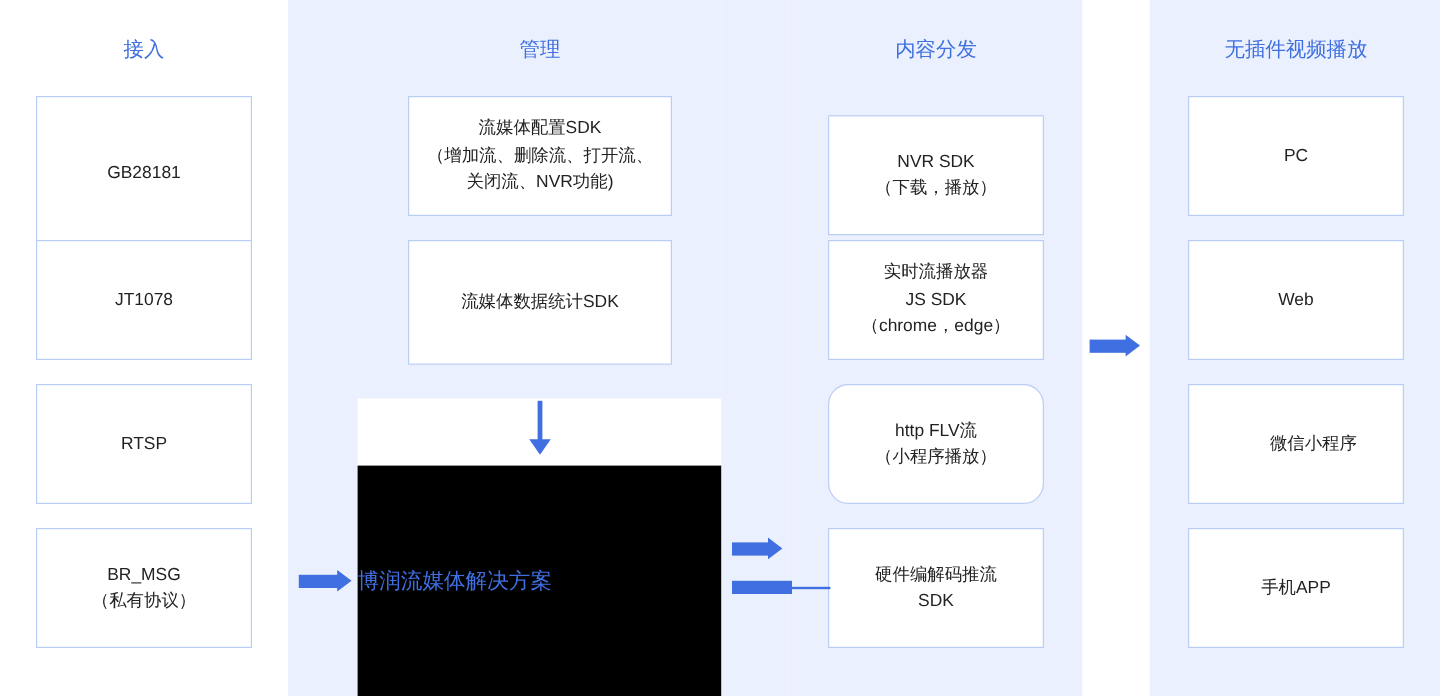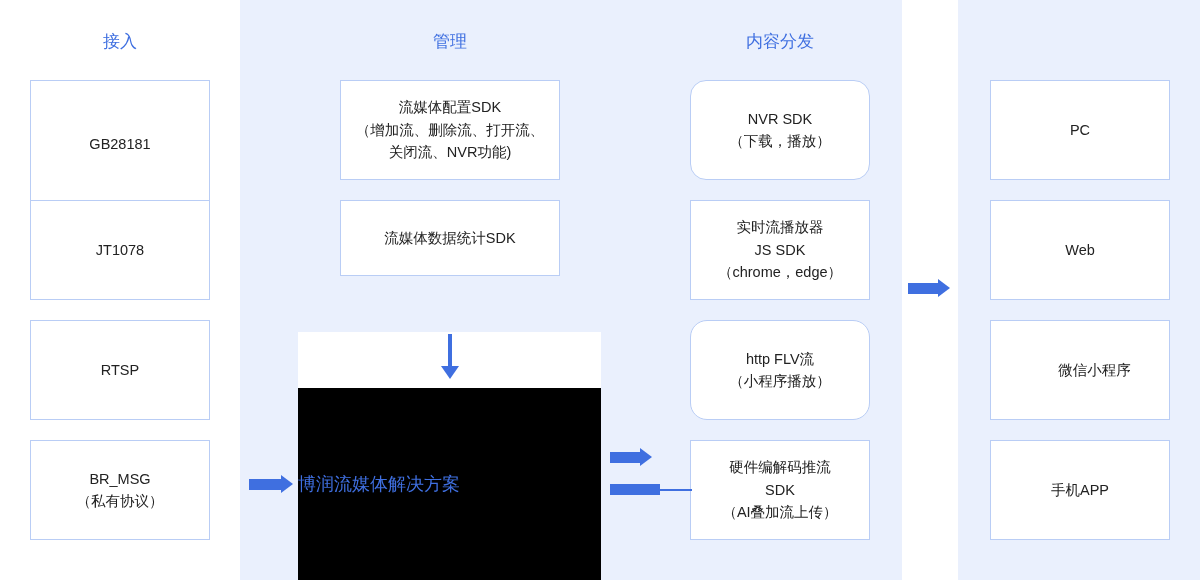--- a/index.html
+++ b/index.html
@@ -107,20 +107,21 @@
 
   <div class="band band-access"></div>
   <div class="band band-manage"></div>
   <div class="band band-gap"></div>
   <div class="band band-content"></div>
   <div class="band band-play"></div>
 
   <div class="col-title" style="left:30px; top:30px; width:180px;">接入</div>
   <div class="col-title" style="left:340px; top:30px; width:220px;">管理</div>
   <div class="col-title" style="left:690px; top:30px; width:180px;">内容分发</div>
+  <div class="col-title" style="left:990px; top:30px; width:180px;">无插件视频播放</div>
 
   <div class="node" style="left:30px; top:80px; width:180px; height:128px;">
     <div class="lines">
       <div>GB28181</div>
     </div>
   </div>
   <div class="node" style="left:30px; top:200px; width:180px; height:100px;">
     <div class="lines">
       <div>JT1078</div>
     </div>
@@ -137,31 +138,31 @@
     </div>
   </div>
 
   <div class="node" style="left:340px; top:80px; width:220px; height:100px;">
     <div class="lines">
       <div>流媒体配置SDK</div>
       <div>（增加流、删除流、打开流、</div>
       <div>关闭流、NVR功能)</div>
     </div>
   </div>
-  <div class="node" style="left:340px; top:200px; width:220px; height:76px;">
+  <div class="node" style="left:340px; top:200px; width:220px; height:104px;">
     <div class="lines">
       <div>流媒体数据统计SDK</div>
     </div>
   </div>
 
   <div class="solution">
     <span>博润流媒体解决方案</span>
   </div>
 
-  <div class="node" style="left:690px; top:80px; width:180px; height:100px;border-radius:16px;">
+  <div class="node" style="left:690px; top:96px; width:180px; height:100px;">
     <div class="lines">
       <div>NVR SDK</div>
       <div>（下载，播放）</div>
     </div>
   </div>
   <div class="node" style="left:690px; top:200px; width:180px; height:100px;">
     <div class="lines">
       <div>实时流播放器</div>
       <div>JS SDK</div>
       <div>（chrome，edge）</div>
@@ -170,21 +171,20 @@
   <div class="node" style="left:690px; top:320px; width:180px; height:100px;border-radius:17px;">
     <div class="lines">
       <div>http FLV流</div>
       <div>（小程序播放）</div>
     </div>
   </div>
   <div class="node" style="left:690px; top:440px; width:180px; height:100px;">
     <div class="lines">
       <div>硬件编解码推流</div>
       <div>SDK</div>
-      <div>（AI叠加流上传）</div>
     </div>
   </div>
 
   <div class="node" style="left:990px; top:80px; width:180px; height:100px;">
     <div class="lines">
       <div>PC</div>
     </div>
   </div>
   <div class="node" style="left:990px; top:200px; width:180px; height:100px;">
     <div class="lines">

